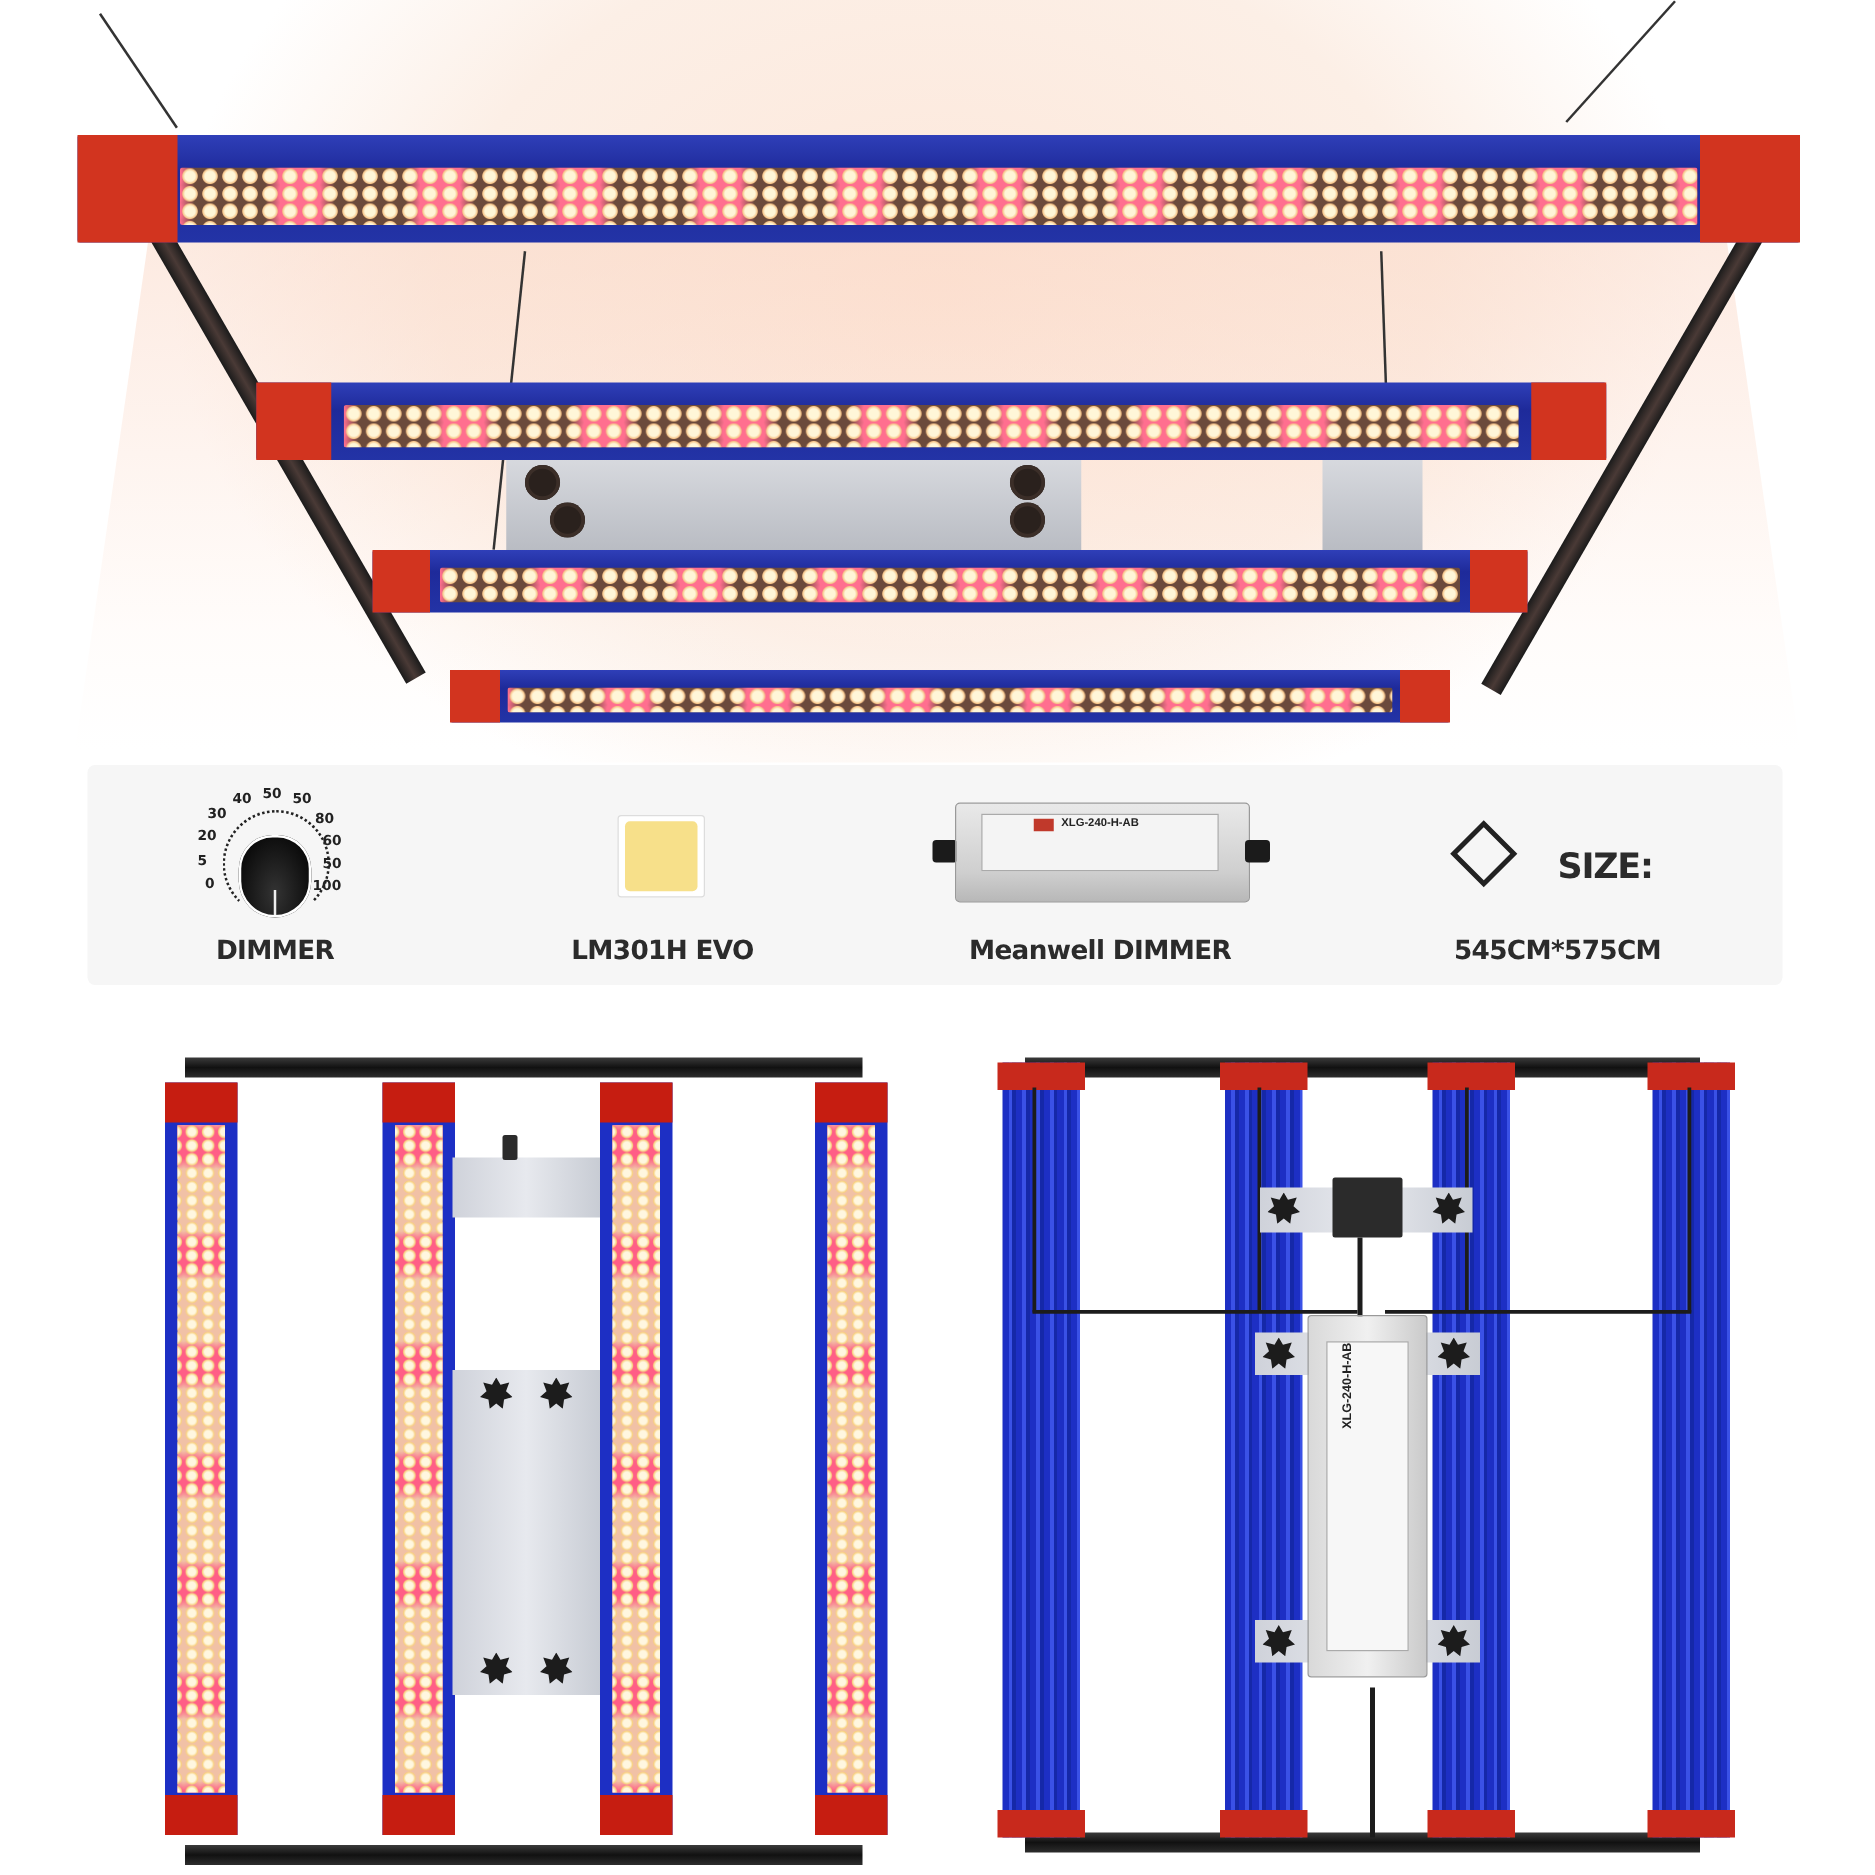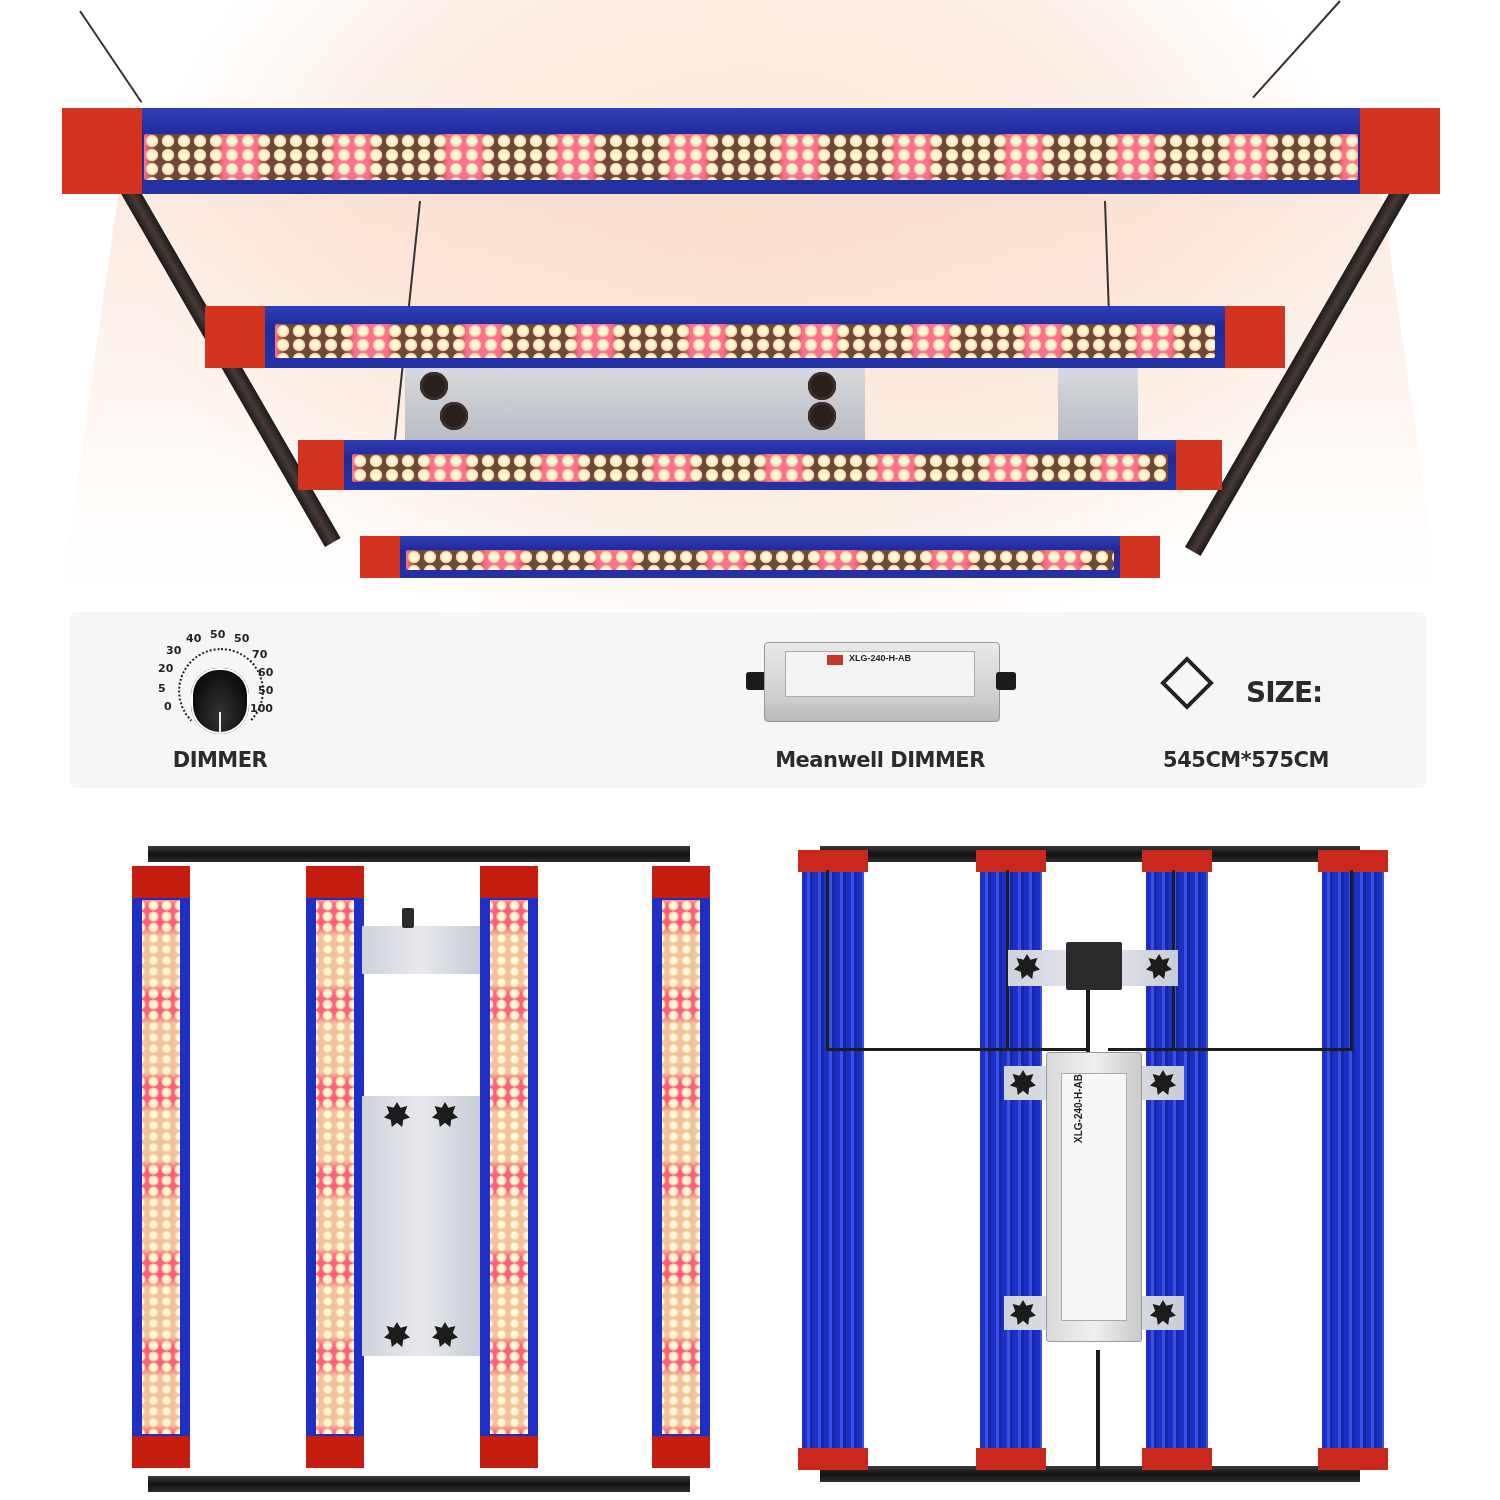--- a/index.html
+++ b/index.html
@@ -132,29 +132,33 @@
   <div class="feat" style="left:0;width:300px;">
     <div class="dial">
       <div class="arc"></div>
       <span class="tick" style="left:8px;top:74px;">0</span>
       <span class="tick" style="left:2px;top:56px;">5</span>
       <span class="tick" style="left:2px;top:36px;">20</span>
       <span class="tick" style="left:10px;top:18px;">30</span>
       <span class="tick" style="left:30px;top:6px;">40</span>
       <span class="tick" style="left:54px;top:2px;">50</span>
       <span class="tick" style="left:78px;top:6px;">50</span>
-      <span class="tick" style="left:96px;top:22px;">70</span>
+      <span class="tick" style="left:96px;top:22px;">80</span>
       <span class="tick" style="left:102px;top:40px;">60</span>
       <span class="tick" style="left:102px;top:58px;">50</span>
       <span class="tick" style="left:94px;top:76px;">100</span>
       <div class="knob"></div>
     </div>
     <div class="feat-label">DIMMER</div>
   </div>
 
+  <div class="feat" style="left:0;width:600px;">
+    <div class="chip"></div>
+    <div class="feat-label" style="left:310px;width:300px;right:auto;">LM301H  EVO</div>
+  </div>
 
   <div class="feat" style="left:0;width:1000px;">
     <div class="driver">
       <div class="cable" style="left:0;"></div>
       <div class="body">
         <div class="label"></div>
         <div class="mw"></div>
         <div class="model">XLG-240-H-AB</div>
       </div>
       <div class="cable" style="right:0;"></div>

